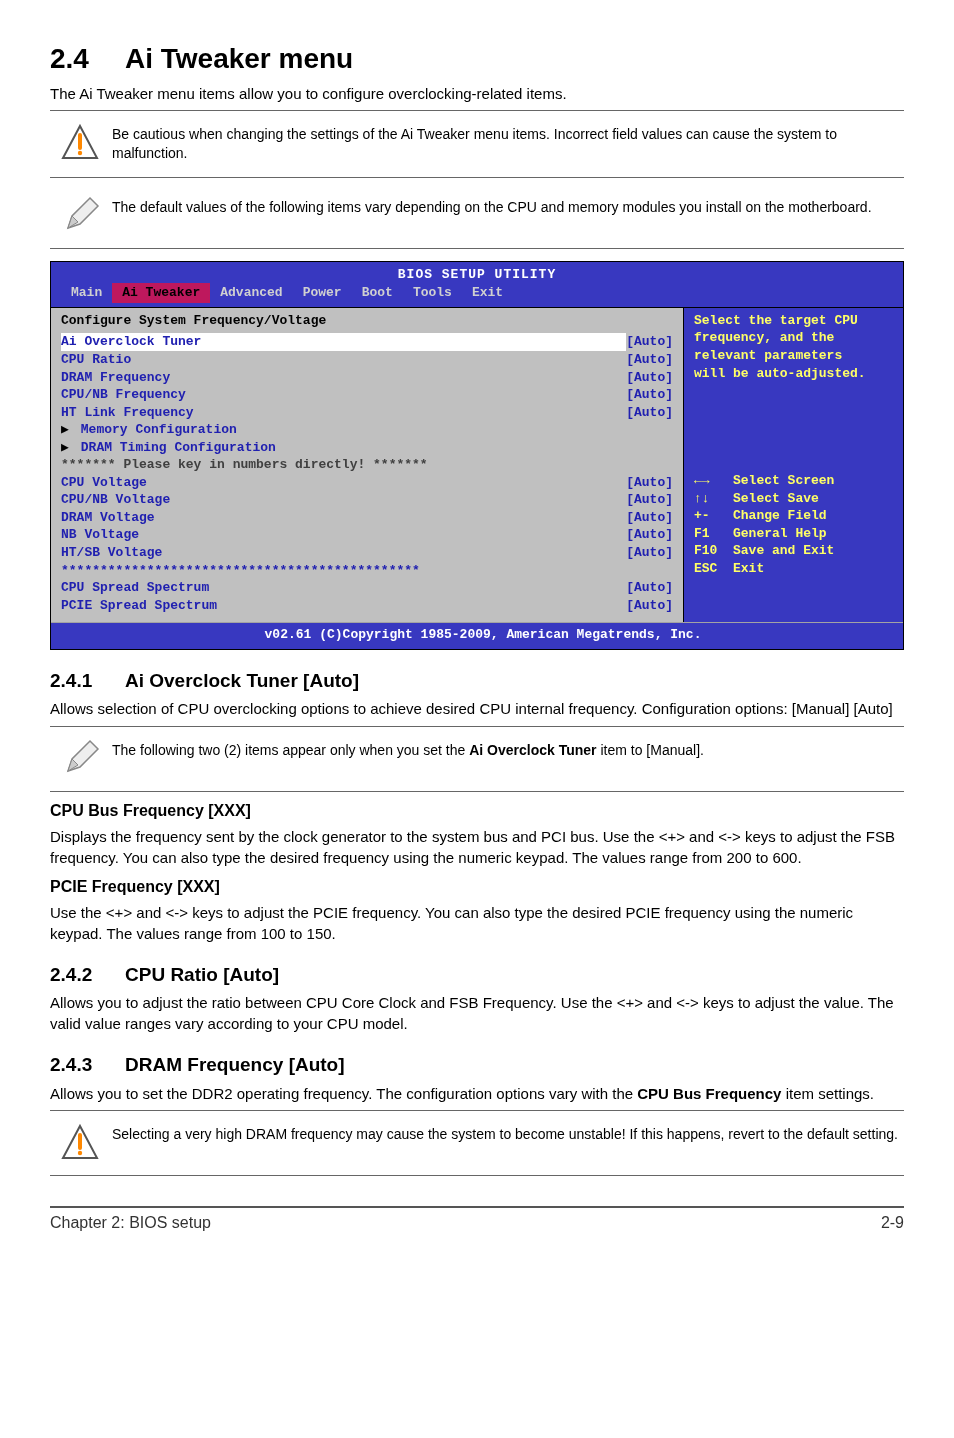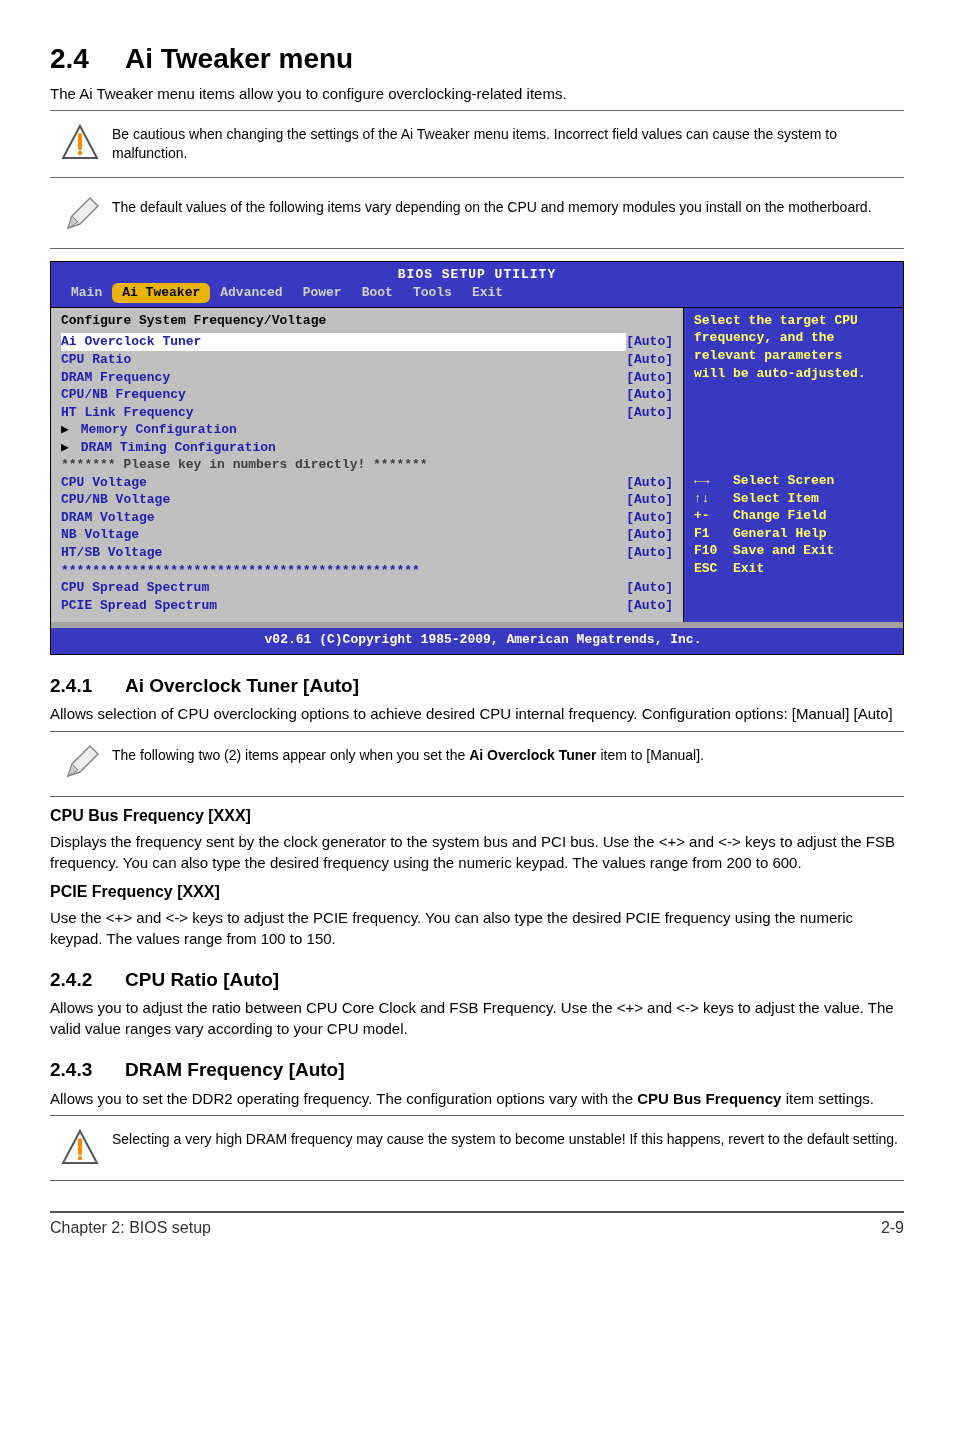--- a/index.html
+++ b/index.html
@@ -54,25 +54,25 @@
     padding-top: 4px;
   }
   .bios-menu {
     display:flex;
     gap: 0;
     color: #d0d0d0;
     padding: 0 10px 4px 10px;
     font-weight:bold;
   }
   .bios-menu span { padding: 1px 10px; }
-  .bios-menu .sel { background: #eab308; color:#000; border-radius:6px;text-align:center; }
+  .bios-menu .sel { background: #be185d; color:#000; border-radius:0;text-align:center; }
   .bios-body {
     display:flex;
     border-top: 1px solid #000;
-    border-bottom: 6px solid #a3a3a3;
+    border-bottom: 1px solid #a3a3a3;
   }
   .bios-left {
     flex: 1;
     background: #c0c0c0;
     color: #2020b0;
     font-weight: bold;
     padding: 4px 10px 8px 10px;
     position: relative;
   }
   .panel-title { color:#000; font-weight:bold; margin-bottom:4px; }
@@ -168,21 +168,21 @@
     <div class="bios-right">
       <div id="bios-help-top">
           <div class="help-line">Select the target CPU</div>
           <div class="help-line">frequency, and the</div>
           <div class="help-line">relevant parameters</div>
           <div class="help-line">will be auto-adjusted.</div>
         </div>
       <div style="height:90px"></div>
       <div id="bios-help-keys">
           <div class="help-line">←→   Select Screen</div>
-          <div class="help-line">↑↓   Select Item</div>
+          <div class="help-line">↑↓   Select Save</div>
           <div class="help-line">+-   Change Field</div>
           <div class="help-line">F1   General Help</div>
           <div class="help-line">F10  Save and Exit</div>
           <div class="help-line">ESC  Exit</div>
         </div>
     </div>
   </div>
   <div class="bios-footer">v02.61 (C)Copyright 1985-2009, American Megatrends, Inc.</div>
 </div>
 

